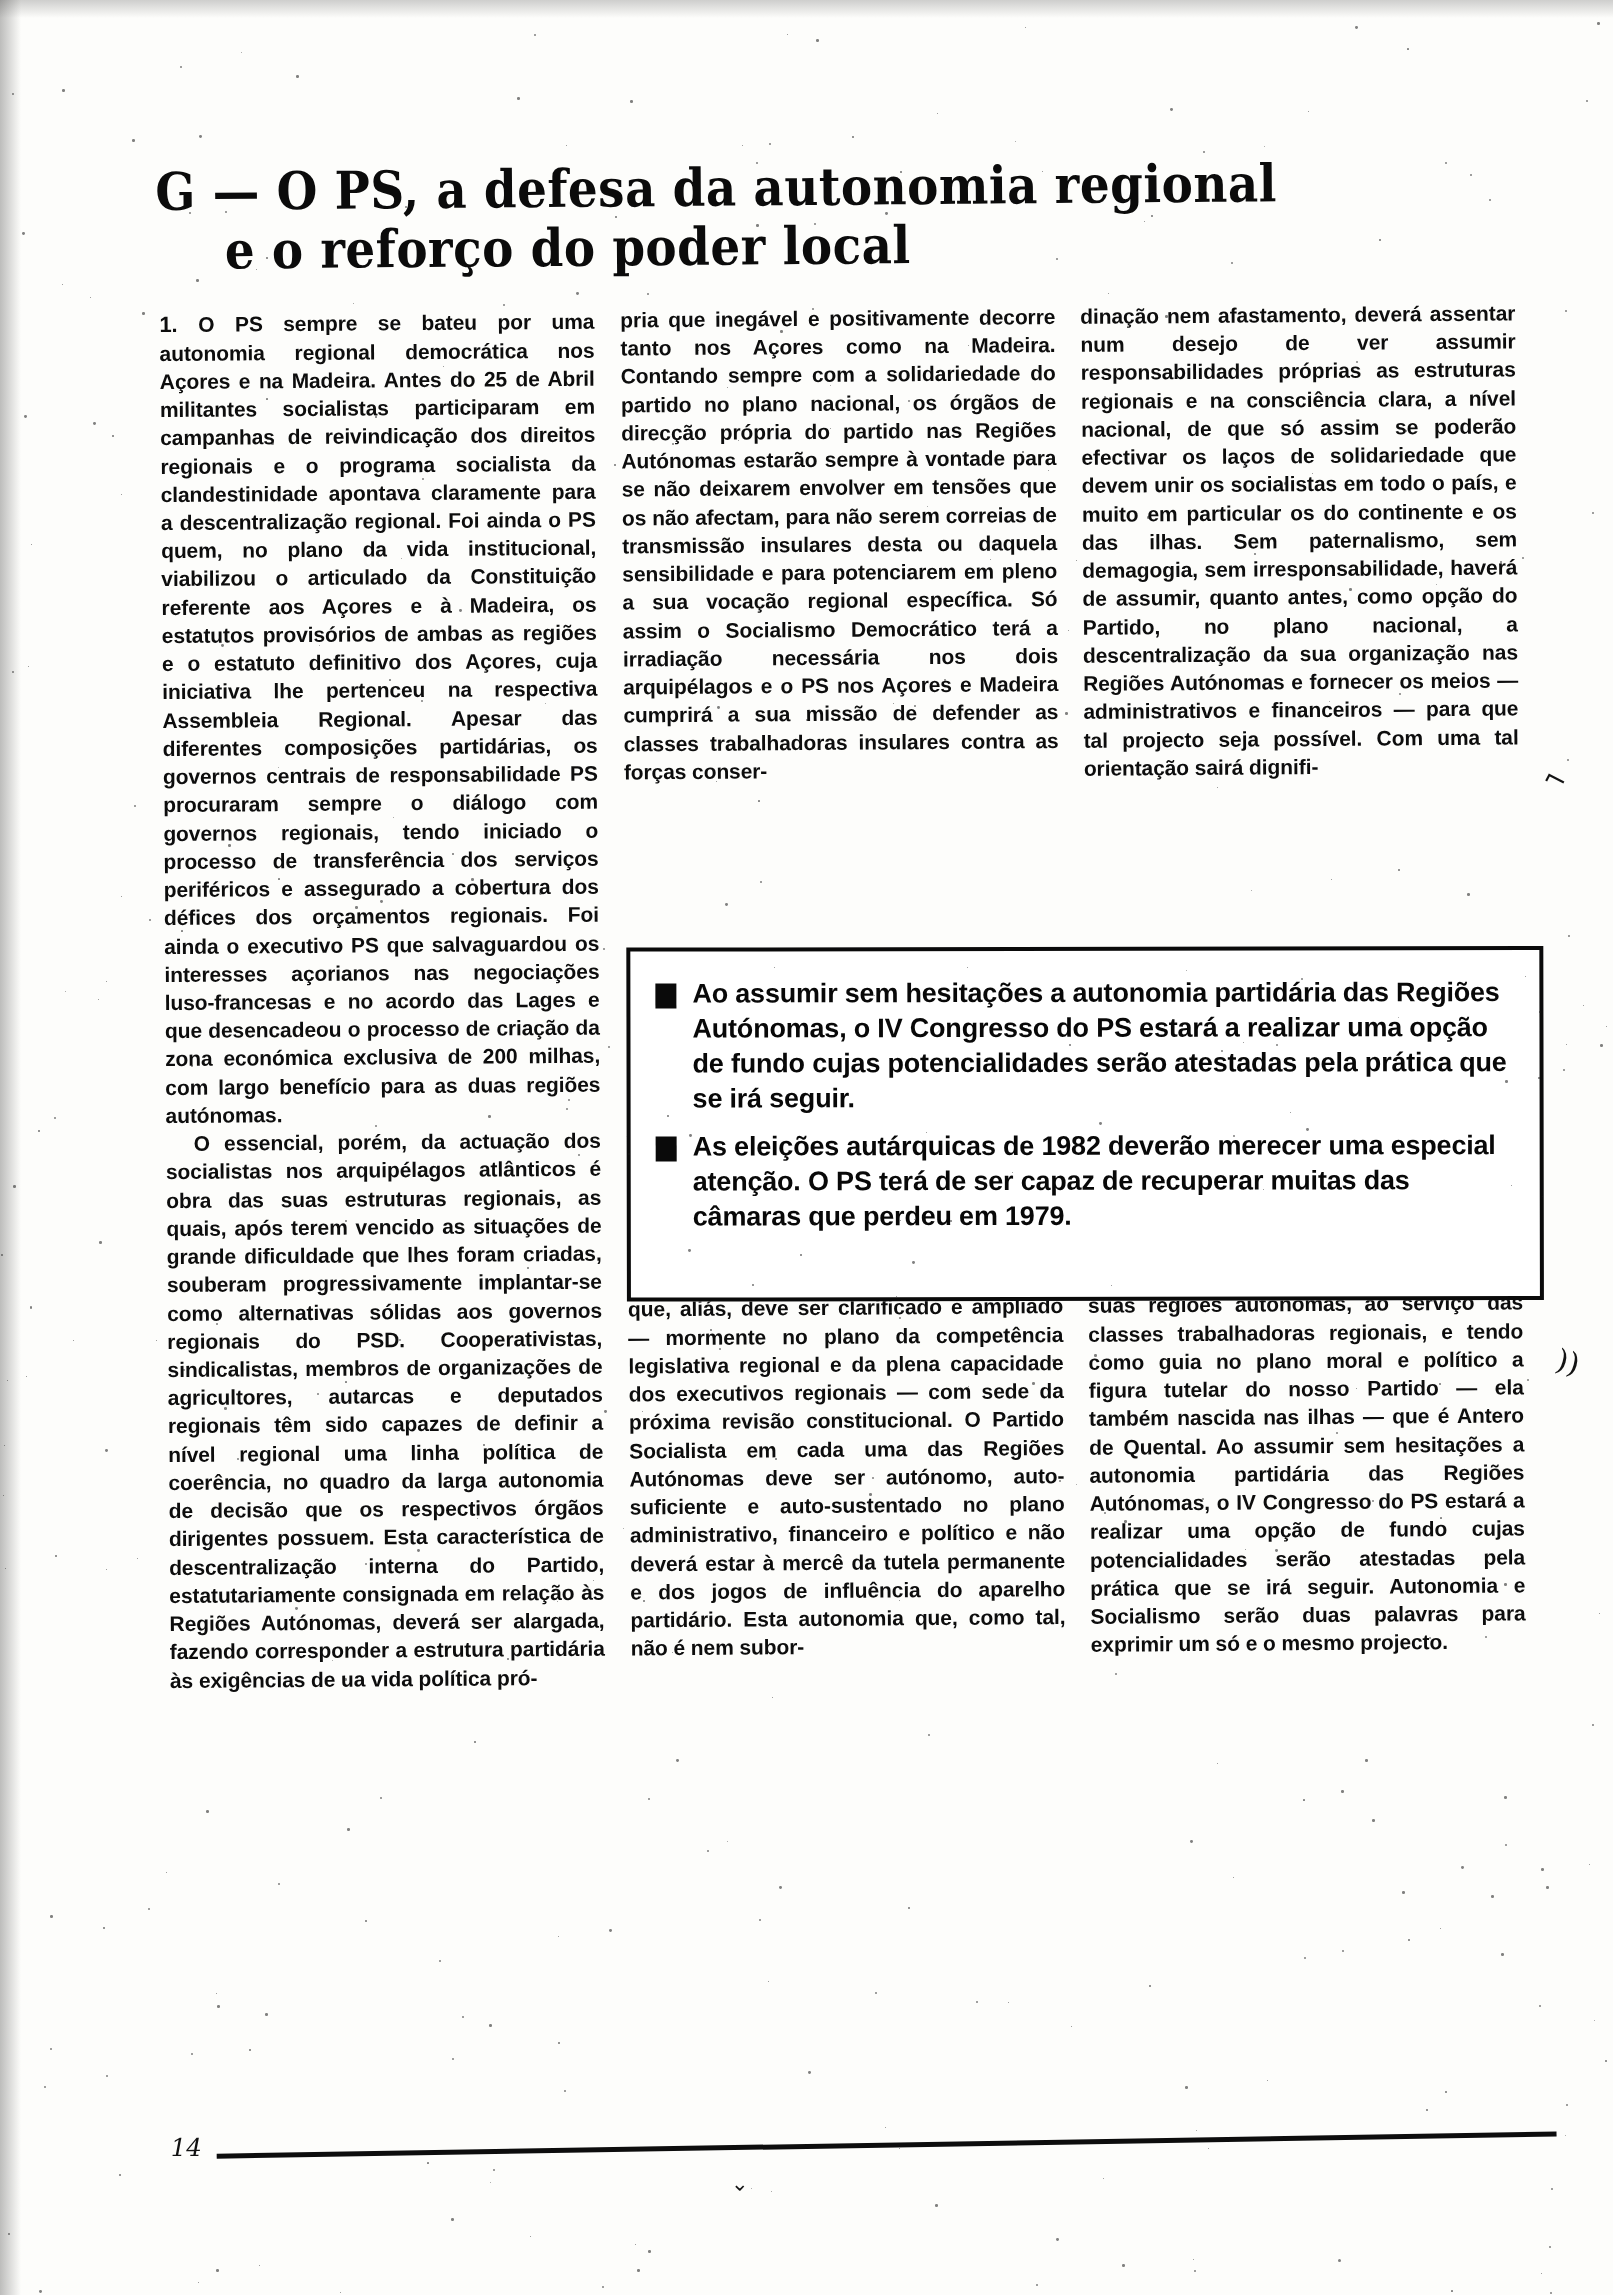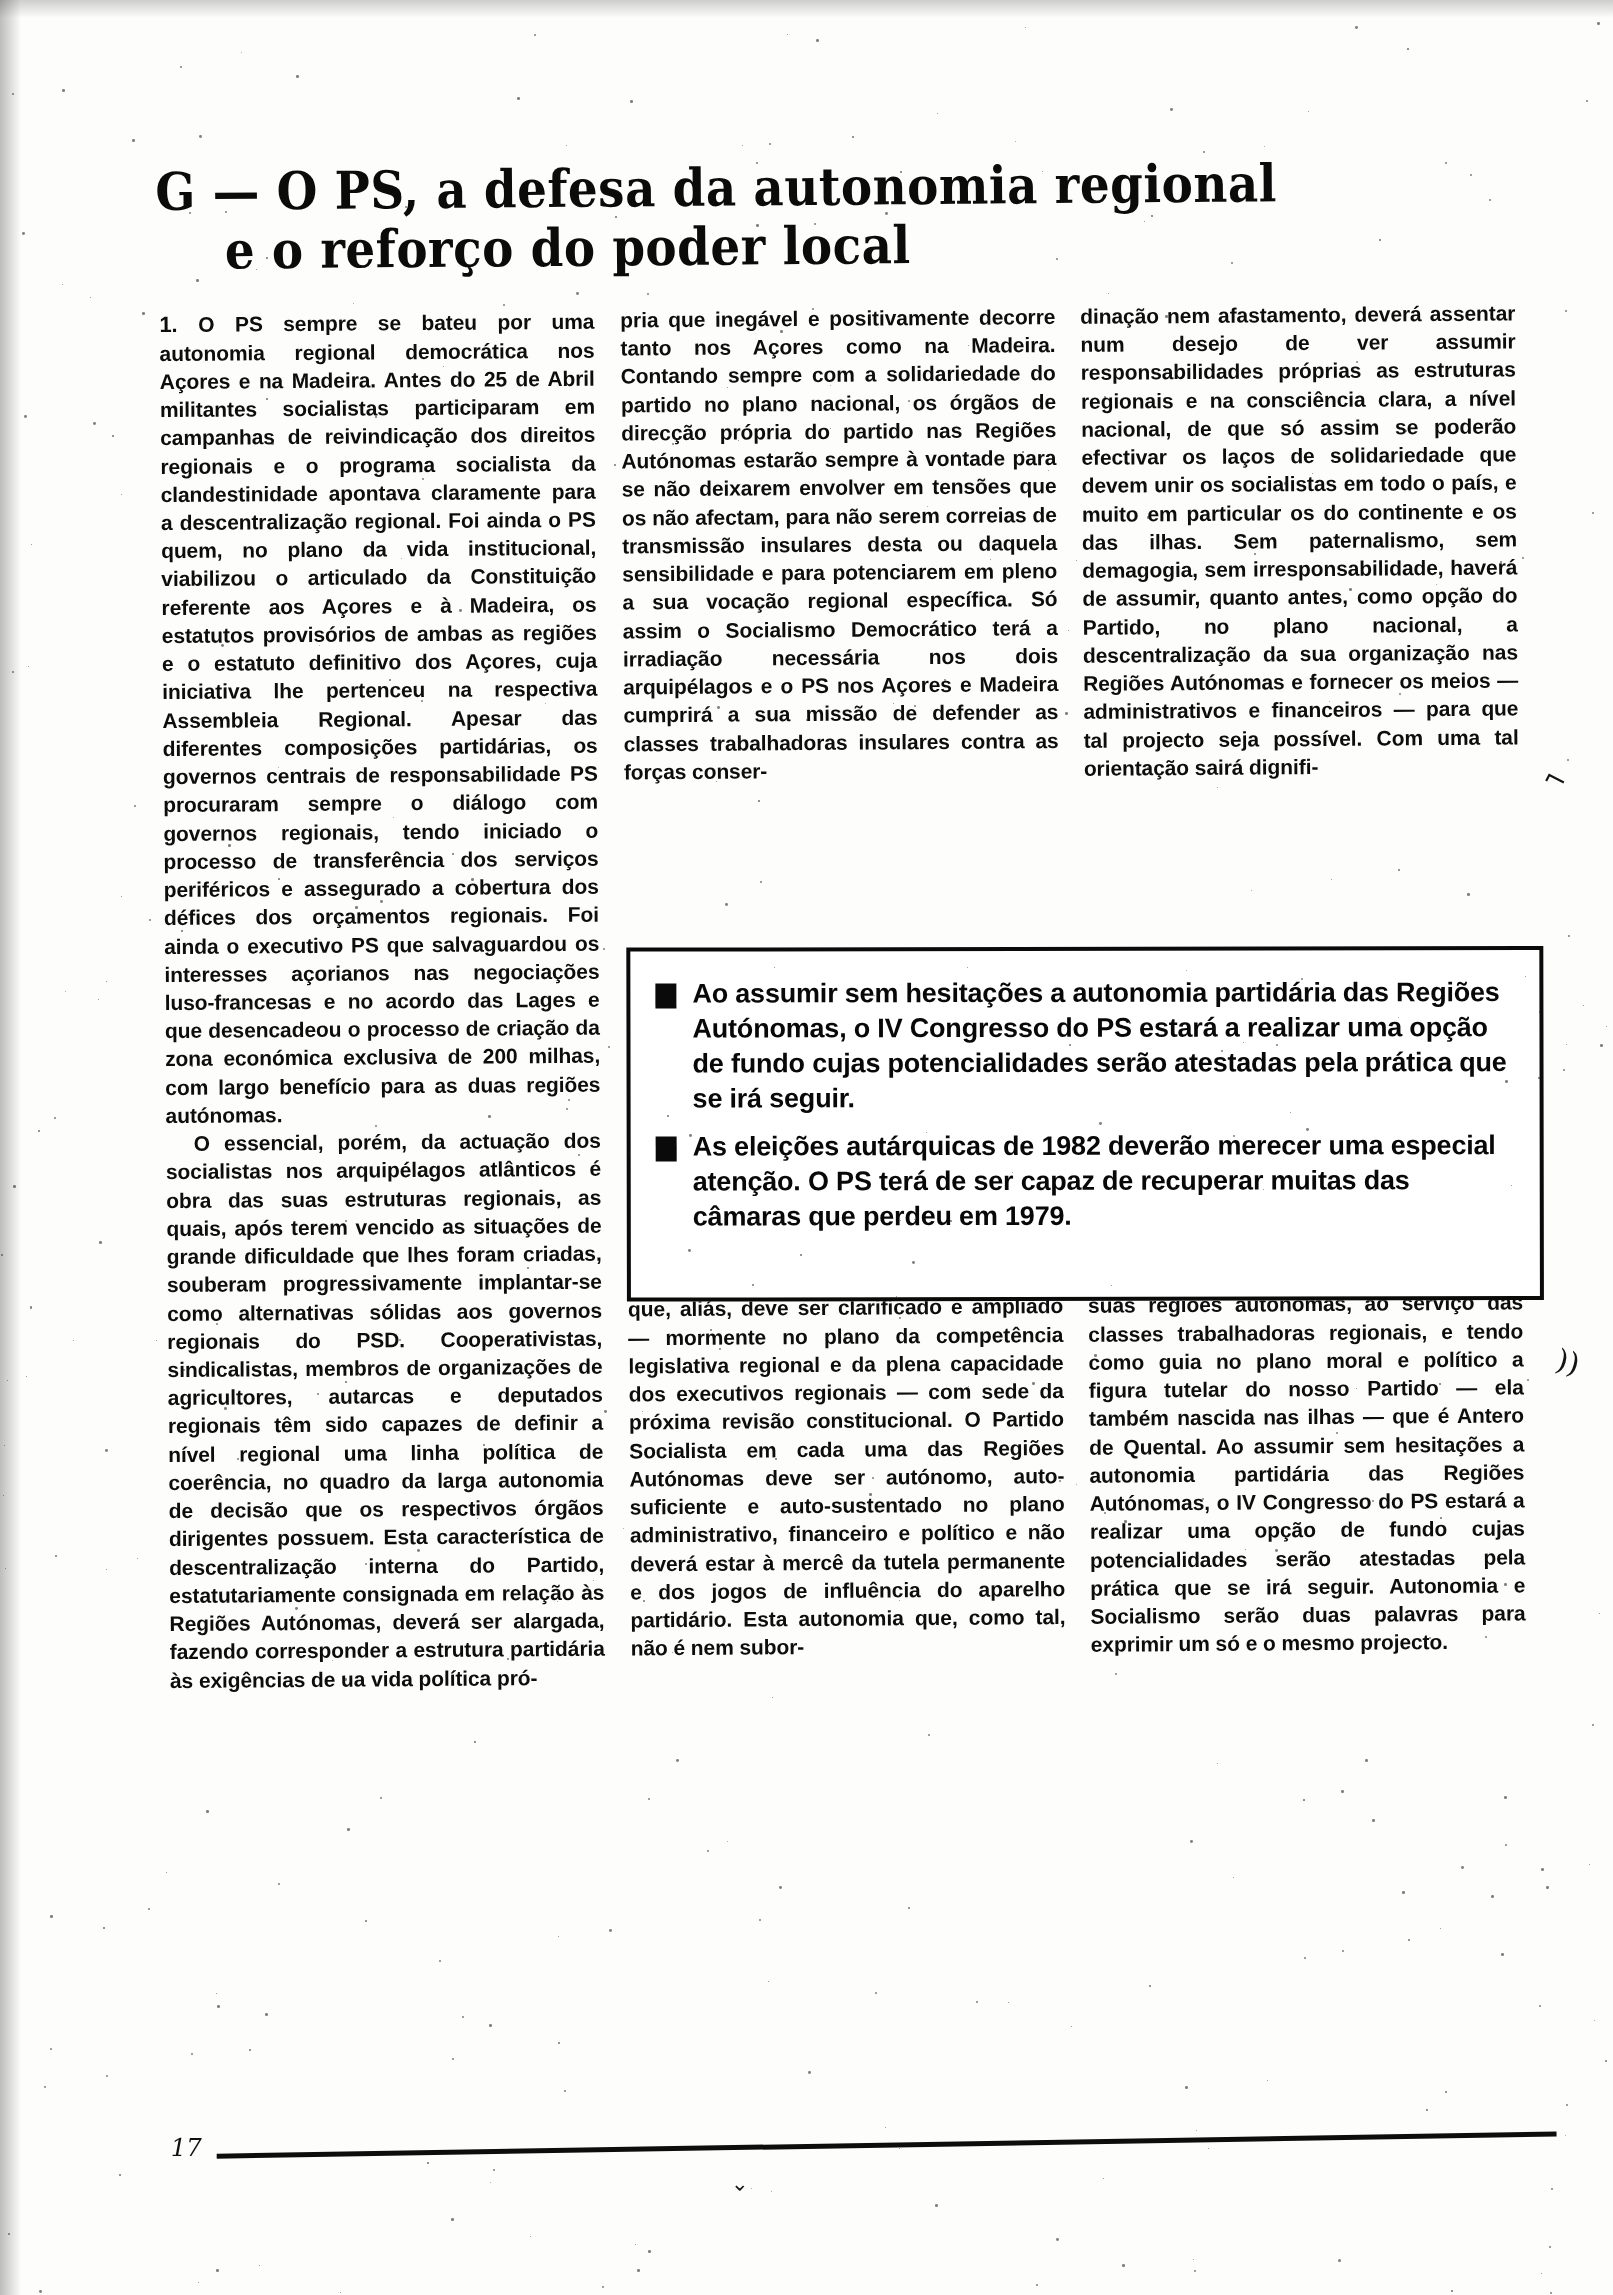--- a/index.html
+++ b/index.html
@@ -230,21 +230,21 @@
           <span class="quote-text">Ao assumir sem hesitações a autonomia partidária das Regiões Autónomas, o IV Congresso do PS estará a realizar uma opção de fundo cujas potencialidades serão atestadas pela prática que se irá seguir.</span>
         </div>
         <div class="quote-item">
           <span class="bullet-square"></span>
           <span class="quote-text">As eleições autárquicas de 1982 deverão merecer uma especial atenção. O PS terá de ser capaz de recuperar muitas das câmaras que perdeu em 1979.</span>
         </div>
       </div>
     </div>
 
     <div class="footer">
-      <span class="folio">17</span>
+      <span class="folio">14</span>
       <div class="footer-rule"></div>
     </div>
 
     <span class="margin-mark" id="mark-a">⌐</span>
     <span class="margin-mark" id="mark-b">))</span>
     <span class="margin-mark" id="mark-c">⌄</span>
 
   </div>
 <div class="speck" style="width: 2.3px; height: 2.3px; left: 1304px; top: 1957px;"></div>
     <div class="speck" style="width: 2.8px; height: 2.8px; left: 93px; top: 422px;"></div>

